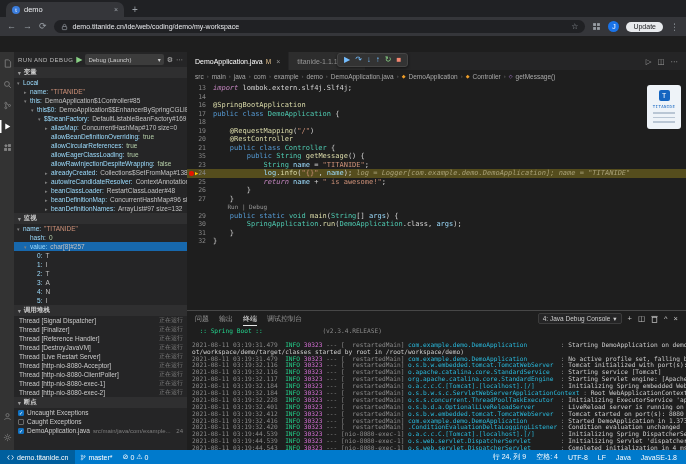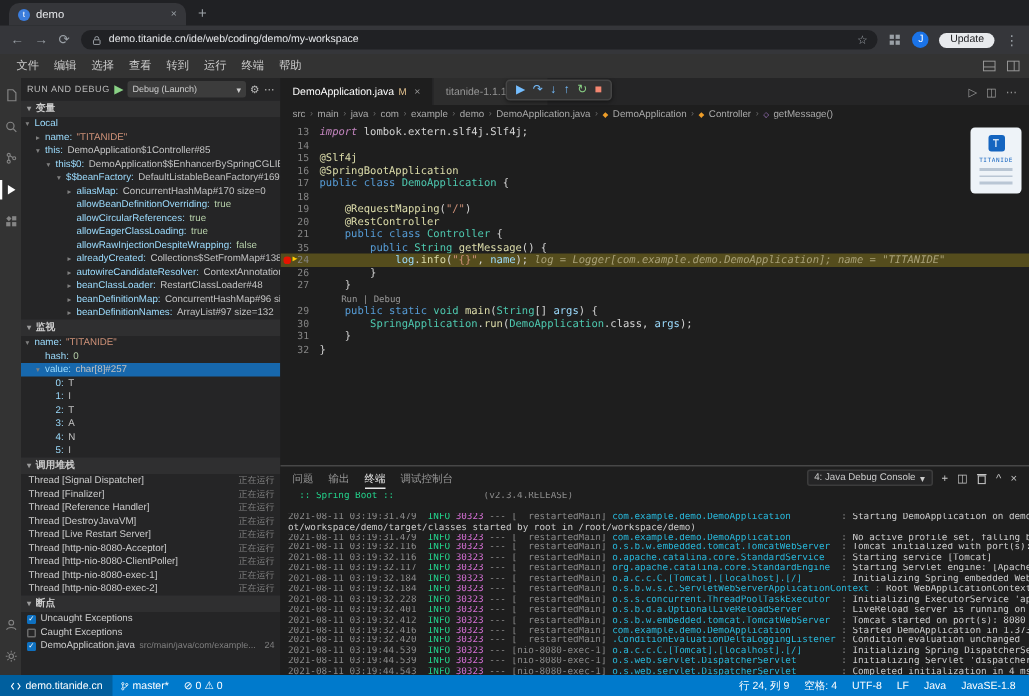--- a/index.html
+++ b/index.html
@@ -134,42 +134,20 @@
         <rect x="2" y="2" width="5" height="5" fill="#9aa0a6"></rect>
         <rect x="9" y="2" width="5" height="5" fill="#9aa0a6"></rect>
         <rect x="2" y="9" width="5" height="5" fill="#9aa0a6"></rect>
         <rect x="9" y="9" width="5" height="5" fill="#9aa0a6"></rect>
       </svg>
     <span class="avatar">J</span>
     <span class="updatepill">Update</span>
     <span class="dots">⋮</span>
   </div>
 
-  <div class="menubar">
-    <span id="menu-items" style="display:flex">
-        <span class="menu-item">文件</span>
-        <span class="menu-item">编辑</span>
-        <span class="menu-item">选择</span>
-        <span class="menu-item">查看</span>
-        <span class="menu-item">转到</span>
-        <span class="menu-item">运行</span>
-        <span class="menu-item">终端</span>
-        <span class="menu-item">帮助</span>
-      </span>
-    <span class="menubar-right">
-      <svg width="9" height="8" viewBox="0 0 14 12">
-          <rect x="1" y="1" width="12" height="10" fill="none" stroke="#9a9a9a"></rect>
-          <line x1="1" y1="7" x2="13" y2="7" stroke="#9a9a9a"></line>
-        </svg>
-      <svg width="9" height="8" viewBox="0 0 14 12">
-          <rect x="1" y="1" width="12" height="10" fill="none" stroke="#9a9a9a"></rect>
-          <line x1="8" y1="1" x2="8" y2="11" stroke="#9a9a9a"></line>
-        </svg>
-    </span>
-  </div>
 
   <div class="workbench">
 
     <div class="activitybar">
       <span class="ab-item">
           <svg width="9" height="9" viewBox="0 0 16 16">
             <path d="M4 1.5h6l3.5 3.5v9.5H4z" fill="none" stroke="currentColor" stroke-width="1.4"></path>
           </svg>
         </span>
       <span class="ab-item">
@@ -463,29 +441,30 @@
           <span class="ci-class">◆</span>
           <span>Controller</span>
           <span class="crumb-sep">›</span>
           <span class="ci-method">◇</span>
           <span>getMessage()</span>
         </div>
       <div class="code">
         <div id="code-lines">
             <div class="cline"><span class="gut">13</span><span class="ctext"><span class="ctl">import </span><span class="fg">lombok.extern.slf4j.Slf4j;</span></span></div>
             <div class="cline"><span class="gut">14</span><span class="ctext"></span></div>
-            <div class="cline"><span class="gut">15</span><span class="ctext"><span class="ann">@Slf4j</span></span></div>
             <div class="cline"><span class="gut">16</span><span class="ctext"><span class="ann">@SpringBootApplication</span></span></div>
             <div class="cline"><span class="gut">17</span><span class="ctext"><span class="kw">public class </span><span class="cls">DemoApplication </span><span class="fg">{</span></span></div>
             <div class="cline"><span class="gut">18</span><span class="ctext"></span></div>
             <div class="cline"><span class="gut">19</span><span class="ctext"><span class="fg">    </span><span class="ann">@RequestMapping</span><span class="fg">(</span><span class="str">"/"</span><span class="fg">)</span></span></div>
             <div class="cline"><span class="gut">20</span><span class="ctext"><span class="fg">    </span><span class="ann">@RestController</span></span></div>
             <div class="cline"><span class="gut">21</span><span class="ctext"><span class="fg">    </span><span class="kw">public class </span><span class="cls">Controller </span><span class="fg">{</span></span></div>
             <div class="cline"><span class="gut">35</span><span class="ctext"><span class="fg">        </span><span class="kw">public </span><span class="cls">String </span><span class="fn">getMessage</span><span class="fg">() {</span></span></div>
+            <div class="cline"><span class="gut">23</span><span class="ctext"><span class="fg">            </span><span class="cls">String </span><span class="var">name</span><span class="fg"> = </span><span class="str">"TITANIDE"</span><span class="fg">;</span></span></div>
             <div class="cline hl"><span class="gut">24<span class="bpdot"></span><span class="exec">▶</span></span><span class="ctext"><span class="fg">            </span><span class="var">log</span><span class="fg">.</span><span class="fn">info</span><span class="fg">(</span><span class="str">"{}"</span><span class="fg">, </span><span class="var">name</span><span class="fg">); </span><span class="dbg">log = Logger[com.example.demo.DemoApplication]; name = "TITANIDE"</span></span></div>
+            <div class="cline"><span class="gut">25</span><span class="ctext"><span class="fg">            </span><span class="ctl">return </span><span class="var">name</span><span class="fg"> + </span><span class="str">" is awesome!"</span><span class="fg">;</span></span></div>
             <div class="cline"><span class="gut">26</span><span class="ctext"><span class="fg">        }</span></span></div>
             <div class="cline"><span class="gut">27</span><span class="ctext"><span class="fg">    }</span></span></div>
             <div class="cline"><span class="gut"></span><span class="ctext"><span class="lens">    Run | Debug</span></span></div>
             <div class="cline"><span class="gut">29</span><span class="ctext"><span class="fg">    </span><span class="kw">public static </span><span class="cls">void </span><span class="fn">main</span><span class="fg">(</span><span class="cls">String</span><span class="fg">[] </span><span class="var">args</span><span class="fg">) {</span></span></div>
             <div class="cline"><span class="gut">30</span><span class="ctext"><span class="fg">        </span><span class="cls">SpringApplication</span><span class="fg">.</span><span class="fn">run</span><span class="fg">(</span><span class="cls">DemoApplication</span><span class="fg">.class, </span><span class="var">args</span><span class="fg">);</span></span></div>
             <div class="cline"><span class="gut">31</span><span class="ctext"><span class="fg">    }</span></span></div>
             <div class="cline"><span class="gut">32</span><span class="ctext"><span class="fg">}</span></span></div>
           </div>
         <div class="watermark">
           <span class="wm-logo">T</span>

